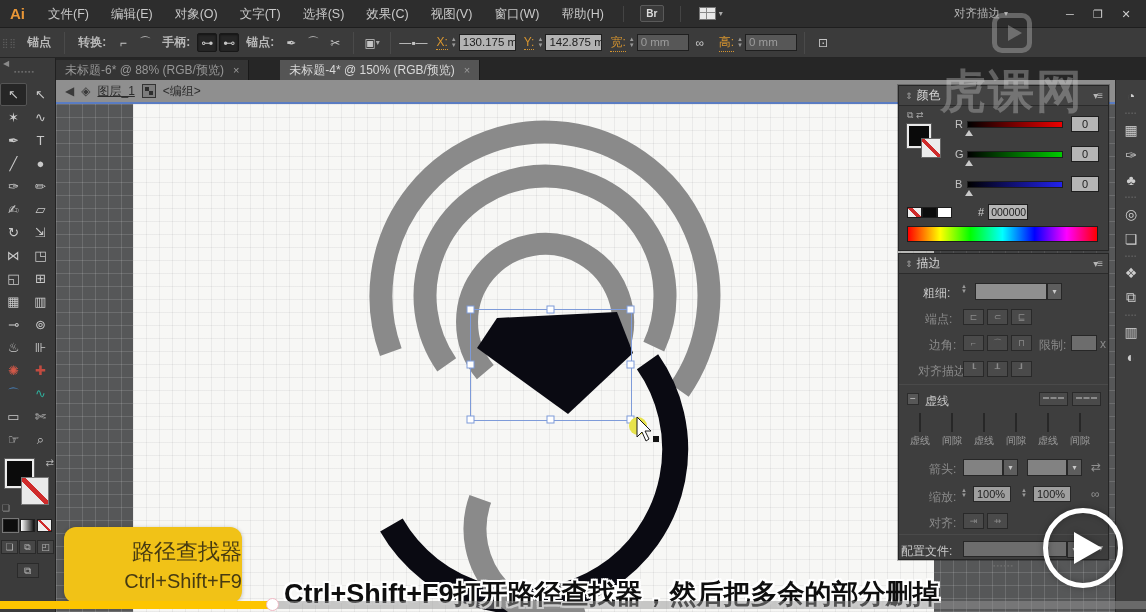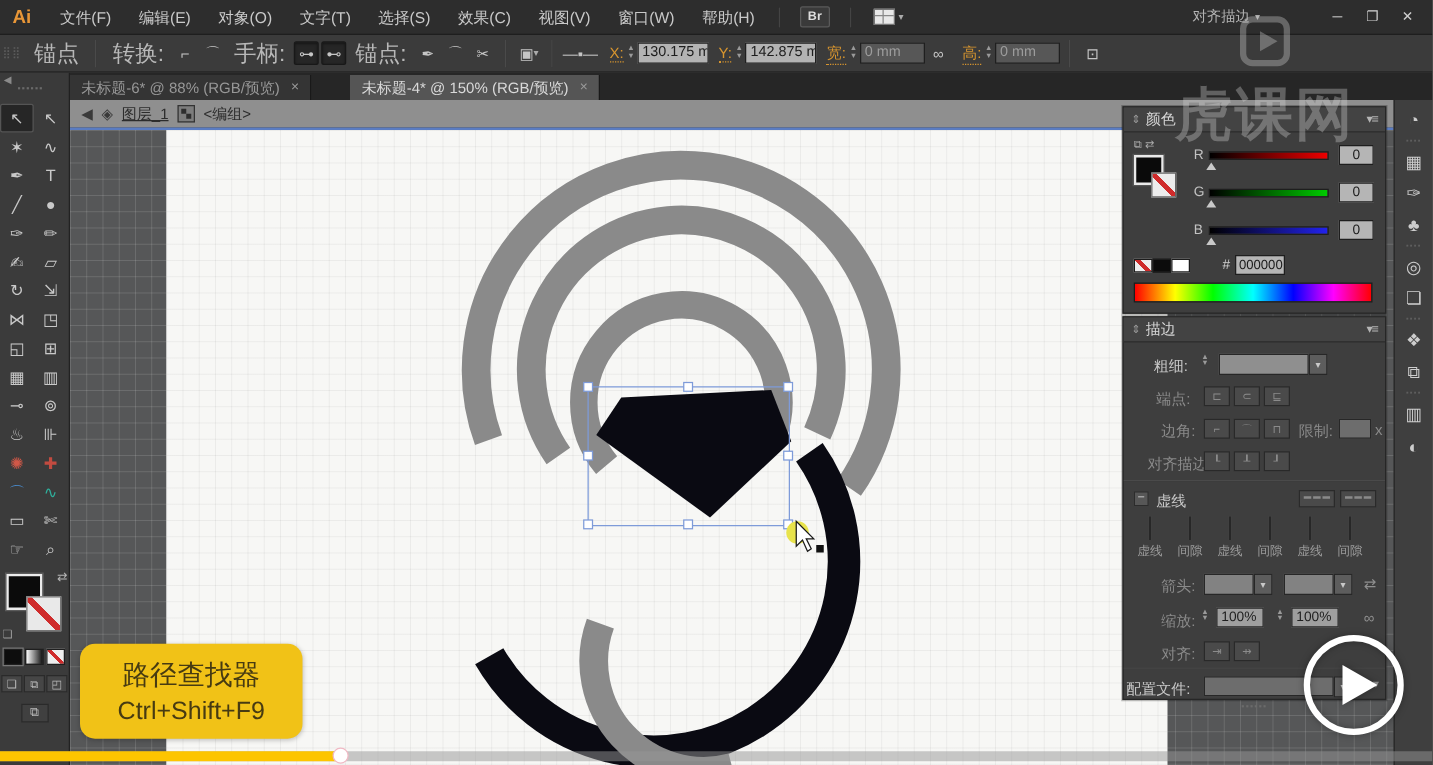--- a/index.html
+++ b/index.html
@@ -19,21 +19,21 @@
   .layout-glyph:after { content:""; position:absolute; left:0; right:0; top:4px; height:1px; background:#888; }
   .caret { font-size:8px; color:#aaa; }
   .mb-spacer { flex:1; }
   .workspace { color:#b5b5b5; font-size:11.5px; display:flex; gap:4px; align-items:center; margin-right:48px; }
   .winbtns { display:flex; margin-right:6px; }
   .winbtn { width:28px; height:18px; color:#cfcfcf; font-size:11px; text-align:center; line-height:18px; }
 
   
   .controlbar { position:absolute; left:0; top:28px; width:1146px; height:30px; background:#3b3b3b; border-bottom:1px solid #252525; display:flex; align-items:center; z-index:30; }
   .grip-v { color:#5c5c5c; font-size:9px; letter-spacing:1px; margin:0 4px 0 2px; }
-  .cb-label { color:#b8b8b8; font-size:18px; margin:0 6px; white-space:nowrap; }
+  .cb-label { color:#b8b8b8; font-size:12px; margin:0 6px; white-space:nowrap;font-weight:bold; }
   .cb-sep { width:1px; height:22px; background:#2a2a2a; border-right:1px solid #4a4a4a; margin:0 7px; }
   .icon-btn { min-width:20px; height:19px; display:flex; align-items:center; justify-content:center; color:#c5c5c5; font-size:12px; border-radius:2px; margin:0 1px; }
   .icon-btn.pressed { background:#262626; border:1px solid #181818; box-shadow:inset 0 1px 2px rgba(0,0,0,.5); }
   .xy-label { color:#d7952f; font-size:12px; border-bottom:1px dotted #d7952f; margin:0 3px 0 8px; }
   .spin { display:flex; flex-direction:column; justify-content:center; gap:1px; color:#9a9a9a; font-size:6px; line-height:5px; margin-right:2px; }
   .field { height:17px; background:#b3b3b3; border:1px solid #1f1f1f; color:#1d1d1d; font-size:11.5px; line-height:15px; padding:0 3px; overflow:hidden; white-space:nowrap; }
   .field.lit { width:57px; }
   .field.dis { width:52px; background:#575757; color:#9c9c9c; }
 
   
@@ -131,21 +131,21 @@
   .dock-coll { color:#a8a8a8; font-size:9px; text-align:right; padding:2px 4px 2px 0; }
   .dock-item { height:25px; display:flex; align-items:center; justify-content:center; color:#cdcdcd; font-size:14px; }
   .dock-item.sep { height:9px; color:#5e5e5e; font-size:6px; letter-spacing:1px; }
 
   
   .watermark { position:absolute; left:940px; top:13px; display:flex; align-items:center; gap:8px; opacity:.33; z-index:40; pointer-events:none;flex-direction:column; }
   .wm-logo { width:40px; height:40px; border:5px solid #d9d9d9; border-radius:10px; position:relative; }
   .wm-logo:before { content:""; position:absolute; left:11px; top:7px; border-left:14px solid #d9d9d9; border-top:8px solid transparent; border-bottom:8px solid transparent; }
   .wm-text { font-size:46px; font-weight:bold; color:#d9d9d9; letter-spacing:2px; white-space:nowrap; }
 
-  .tooltip { position:absolute; left:64px; top:515px; width:178px; height:76px; background:#f1c217; border-radius:12px; display:flex; flex-direction:column; align-items:center; justify-content:center; gap:3px; z-index:50; box-shadow:0 1px 4px rgba(0,0,0,.25); }
+  .tooltip { position:absolute; left:64px; top:527px; width:178px; height:76px; background:#f1c217; border-radius:12px; display:flex; flex-direction:column; align-items:flex-end; justify-content:center; gap:3px; z-index:50; box-shadow:0 1px 4px rgba(0,0,0,.25); }
   .tt1 { font-size:22px; color:#473b12; }
   .tt2 { font-size:20px; color:#473b12; }
 
   .subtitle { position:absolute; left:284px; top:576px; font-size:27px; font-weight:bold; color:#0e0e0e; white-space:nowrap; z-index:45;
     text-shadow:-2px -2px 0 #fff, 2px -2px 0 #fff, -2px 2px 0 #fff, 2px 2px 0 #fff, 0 -2px 0 #fff, 0 2px 0 #fff, -2px 0 0 #fff, 2px 0 0 #fff; }
 
   .progress-track { position:absolute; left:0; top:601px; width:1146px; height:8px; background:rgba(150,150,150,.5); z-index:55; }
   .progress-fill { position:absolute; left:0; top:0; height:8px; width:273px; background:#fdc500; }
   .progress-knob { position:absolute; left:266px; top:-3px; width:13px; height:13px; border-radius:50%; background:#fff; border:1px solid #f0b9c4; }
 
@@ -613,20 +613,21 @@
   <div class="watermark">
     <span class="wm-logo"></span>
     <span class="wm-text">虎课网</span>
   </div>
 
   <div class="tooltip">
     <div class="tt1">路径查找器</div>
     <div class="tt2">Ctrl+Shift+F9</div>
   </div>
 
+  <div class="subtitle">Ctrl+Shift+F9打开路径查找器，然后把多余的部分删掉</div>
 
   <div class="progress-track">
     <div class="progress-fill"></div>
     <div class="progress-knob"></div>
   </div>
 
   <div class="playbtn"></div>
 
 </div>
 

